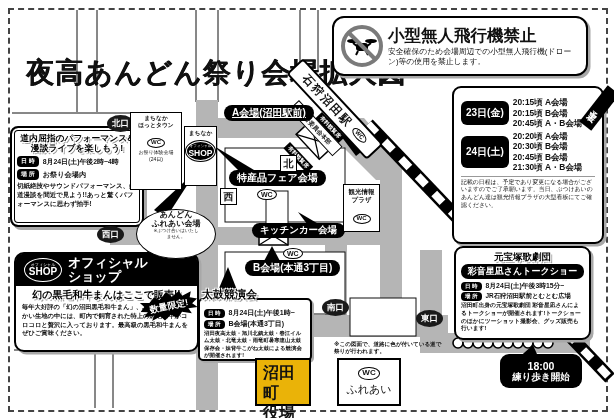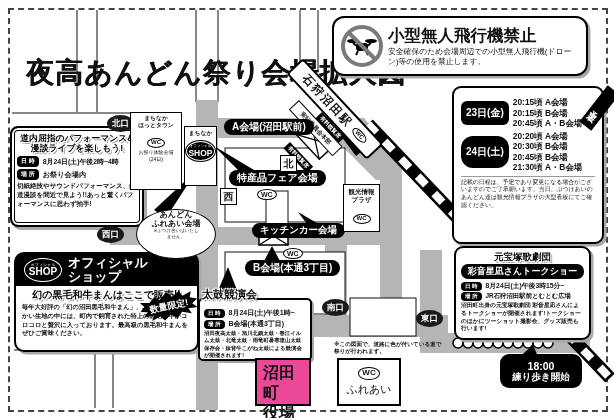--- a/index.html
+++ b/index.html
@@ -128,21 +128,21 @@
     </div>
     <div class="row" style="margin-top:4px;align-items:center;">
       <div class="badge" style="font-size:10px;border-radius:6px;padding:5px 5px;">23日(金)</div>
       <div style="font-size:8.4px;font-weight:bold;line-height:1.25;">
         <div>20:15頃 A会場</div>
         <div>20:15頃 B会場</div>
         <div>20:45頃 A・B会場</div>
       </div>
     </div>
     <div class="row" style="margin-top:2px;align-items:center;">
-      <div class="badge" style="font-size:10px;border-radius:12px;padding:9px 5px;">24日(土)</div>
+      <div class="badge" style="font-size:10px;border-radius:6px;padding:9px 5px;">24日(土)</div>
       <div style="font-size:8.4px;font-weight:bold;line-height:1.25;">
         <div>20:20頃 A会場</div>
         <div>20:30頃 B会場</div>
         <div>20:45頃 B会場</div>
         <div>21:30頃 A・B会場</div>
       </div>
     </div>
     <div class="smallnote" style="font-size:5.9px;margin-top:3px;border-top:1px solid #999;padding-top:2px;">記載の日程は、予定であり変更になる場合がございますのでご了承願います。当日、ぶつけあいのあんどん達は観光情報プラザの大型看板にてご確認ください。</div>
   </div>
 
@@ -214,21 +214,21 @@
   <div class="abs z2 rot" style="left:303px;top:58px;width:118px;height:23px;transform:rotate(47deg);border:2px solid #000;border-radius:4px;background:#fff;display:flex;align-items:center;justify-content:center;gap:4px;box-sizing:border-box;">
     <span style="font-weight:bold;font-size:11.5px;letter-spacing:2px;white-space:nowrap;">石狩沼田駅</span>
     <span class="wc" style="font-size:6px;">WC</span>
   </div>
   <div class="abs z2 rot" style="left:299px;top:100px;width:62px;height:12px;transform:rotate(47deg);border:1px solid #000;background:#fff;display:flex;align-items:center;justify-content:center;">
     <span style="font-size:6px;font-weight:bold;white-space:nowrap;">実行委員会本部</span>
   </div>
   <div class="abs z2 rot" style="left:322px;top:112px;transform:rotate(47deg);background:#000;color:#fff;font-size:5.5px;font-weight:bold;padding:1px 3px;white-space:nowrap;">有料観覧席</div>
   <div class="abs z2 rot" style="left:290px;top:142px;transform:rotate(47deg);background:#000;color:#fff;font-size:5.5px;font-weight:bold;padding:1px 3px;white-space:nowrap;">有料観覧席</div>
 
-  <div class="abs z2 venue-label" style="left:224px;top:119px;">A会場(沼田駅前)</div>
+  <div class="abs z2 venue-label" style="left:224px;top:105px;text-decoration:underline;">A会場(沼田駅前)</div>
   <div class="abs z2 venue-label" style="left:229px;top:170px;">特産品フェア会場</div>
   <div class="abs z2 venue-label" style="left:252px;top:223px;font-size:9.5px;">キッチンカー会場</div>
   <div class="abs z2 venue-label" style="left:245px;top:260px;">B会場(本通3丁目)</div>
 
   <div class="abs z2 gate" style="left:107px;top:115px;">北口</div>
   <div class="abs z2 gate" style="left:97px;top:226px;">西口</div>
   <div class="abs z2 gate" style="left:322px;top:299px;">南口</div>
   <div class="abs z2 gate" style="left:416px;top:310px;">東口</div>
 
   <div class="abs z2 dirbox" style="left:280px;top:155px;">北</div>
@@ -257,21 +257,21 @@
     <div style="font-size:6.5px;font-weight:bold;">プラザ</div>
     <span class="wc" style="font-size:6px;">WC</span>
   </div>
 
   <div class="abs z2" style="left:136px;top:209px;width:78px;height:48px;border:1.5px solid #000;border-radius:50%;background:#fff;display:flex;flex-direction:column;align-items:center;justify-content:flex-start;line-height:1.15;">
     <span style="font-size:8px;font-weight:900;">あんどん</span>
     <span style="font-size:8px;font-weight:900;">ふれあい会場</span>
     <span style="font-size:4.5px;width:46px;text-align:center;">※ぶつけ合いはいたしません。</span>
   </div>
 
-  <div class="abs z2" style="left:255px;top:358px;width:56px;height:48px;border:2px solid #000;background:#ec4899;padding:3px 6px;box-sizing:border-box;font-size:16px;font-weight:bold;line-height:1.25;">
+  <div class="abs z2" style="left:255px;top:358px;width:56px;height:48px;border:2px solid #000;background:#eab308;padding:3px 6px;box-sizing:border-box;font-size:16px;font-weight:bold;line-height:1.25;">
     <div>沼田町</div>
     <div>役場</div>
   </div>
   <div class="abs z2" style="left:337px;top:358px;width:64px;height:48px;border:2px solid #000;background:#fff;display:flex;flex-direction:column;align-items:center;justify-content:center;box-sizing:border-box;gap:2px;">
     <span class="wc" style="font-size:8px;">WC</span>
     <span style="font-size:11px;font-weight:normal;">ふれあい</span>
   </div>
 
   <div class="abs z2" style="left:334px;top:341px;width:112px;font-size:5.6px;font-weight:bold;line-height:1.3;">※この図面で、道路に色が付いている道で祭りが行われます。</div>
 

